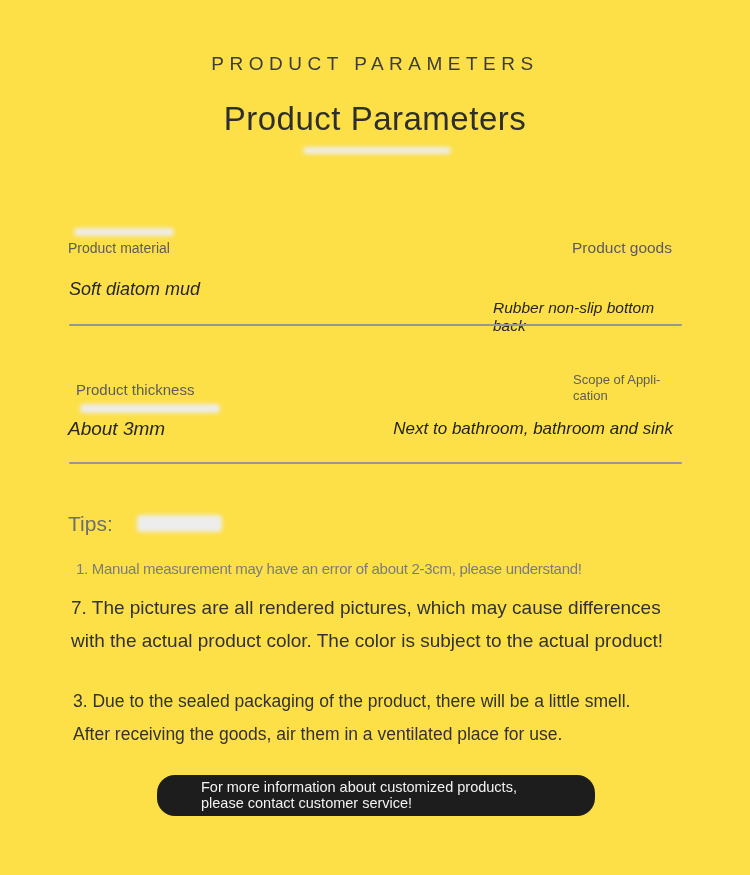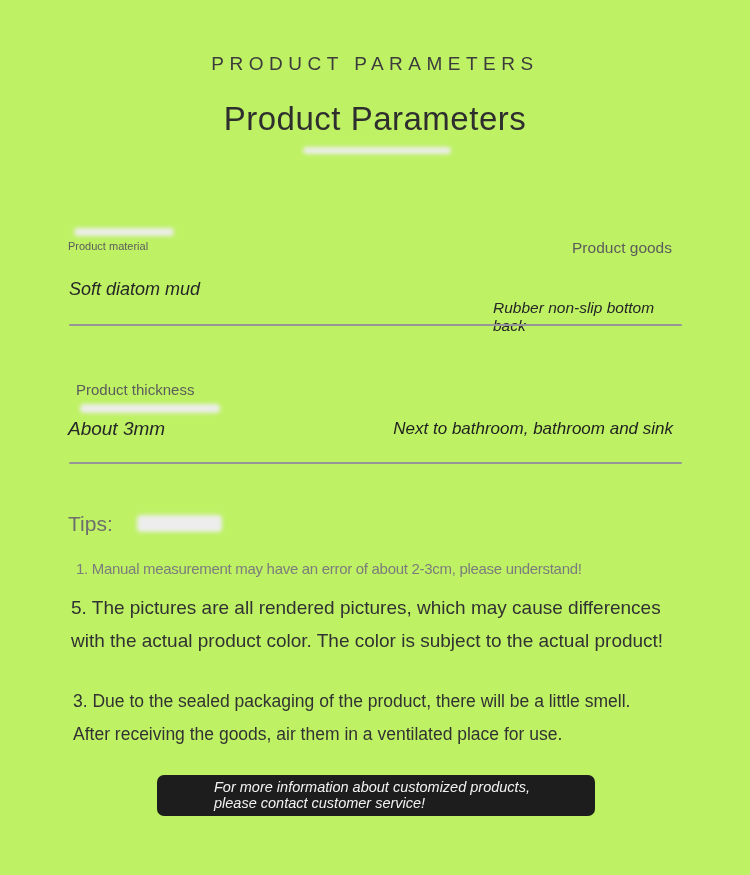--- a/index.html
+++ b/index.html
@@ -1,20 +1,20 @@
 <!DOCTYPE html>
 <html><head>
 <meta charset="utf-8">
 <style>
   html,body{margin:0;padding:0;background:#ffffff;}
   .page{
     position:relative;
     width:750px;
     height:875px;
-    background:#bef264;
+    background:#fde047;
     font-family:"Liberation Sans", sans-serif;
     overflow:hidden;
   }
   .abs{position:absolute;}
 
   .eyebrow{
     left:0; right:0; top:53px;
     text-align:center;
     font-size:19px;
     letter-spacing:5.5px;
@@ -30,21 +30,21 @@
 
   .ghost{
     background:#ededed;
     filter:blur(2px);
     border-radius:4px;
   }
 
   .param-label{color:#5c5c5c;}
   .param-value{color:#262626;font-style:italic;}
 
-  .lbl-material{left:68px; top:240px; font-size:11px;}
+  .lbl-material{left:68px; top:240px; font-size:14px;}
   .val-material{left:69px; top:279px; font-size:18px;}
 
   .lbl-back{left:472px; top:239px; width:200px; text-align:right; font-size:15.5px;}
   .val-back{left:493px; top:271px; width:182px; font-size:15.5px; line-height:17.5px;margin-top:28px;}
 
   .divider{
     left:69px; width:613px; height:2px;
     background:#969696;
     border-radius:1px;
   }
@@ -61,27 +61,26 @@
 
   .tip-1{left:76px; top:560px; font-size:15px; color:#7c7c7c; letter-spacing:-0.3px;}
   .tip-2{left:71px; top:592px; font-size:19px; color:#323232; line-height:32.5px; white-space:pre-line;}
   .tip-3{left:73px; top:665px; font-size:17.5px; color:#323232; line-height:33px; white-space:pre-line;margin-top:20px;}
 
   .notice-pill{
     left:157px; top:775px;
     width:438px; height:41px;
     box-sizing:border-box;
     background:#1d1d1d;
-    border-radius:7px;
+    border-radius:18px;
     color:#f2f2f2;
     font-size:14.5px;
     line-height:15.5px;
-    padding:5px 10px 0 57px;
+    padding:5px 10px 0 44px;
     white-space:pre-line;
-    font-style:italic;
   }
 </style>
 </head>
 <body>
 
 <div class="page">
 
   <div class="abs eyebrow">PRODUCT PARAMETERS</div>
   <div class="abs main-title">Product Parameters</div>
   <div class="abs ghost" style="left:303px;top:147px;width:148px;height:7px;"></div>
@@ -92,29 +91,31 @@
 
   <div class="abs param-label lbl-back">Product goods</div>
   <div class="abs param-value val-back">Rubber non-slip bottom back</div>
 
   <div class="abs divider divider-1"></div>
 
   <div class="abs ghost" style="left:80px;top:404px;width:140px;height:9px;"></div>
   <div class="abs param-label lbl-thickness">Product thickness</div>
   <div class="abs param-value val-thickness">About 3mm</div>
 
+  <div class="abs param-label lbl-scope">Scope of Appli-
+cation</div>
   <div class="abs param-value val-scope">Next to bathroom, bathroom and sink</div>
 
   <div class="abs divider divider-2"></div>
 
   <div class="abs tips-heading">Tips:</div>
   <div class="abs ghost" style="left:137px;top:515px;width:85px;height:17px;"></div>
 
   <div class="abs tip-1">1. Manual measurement may have an error of about 2-3cm, please understand!</div>
-  <div class="abs tip-2">5. The pictures are all rendered pictures, which may cause differences
+  <div class="abs tip-2">7. The pictures are all rendered pictures, which may cause differences
 with the actual product color. The color is subject to the actual product!</div>
   <div class="abs tip-3">3. Due to the sealed packaging of the product, there will be a little smell.
 After receiving the goods, air them in a ventilated place for use.</div>
 
   <div class="abs notice-pill">For more information about customized products,
 please contact customer service!</div>
 
 </div>
 
 </body></html>

